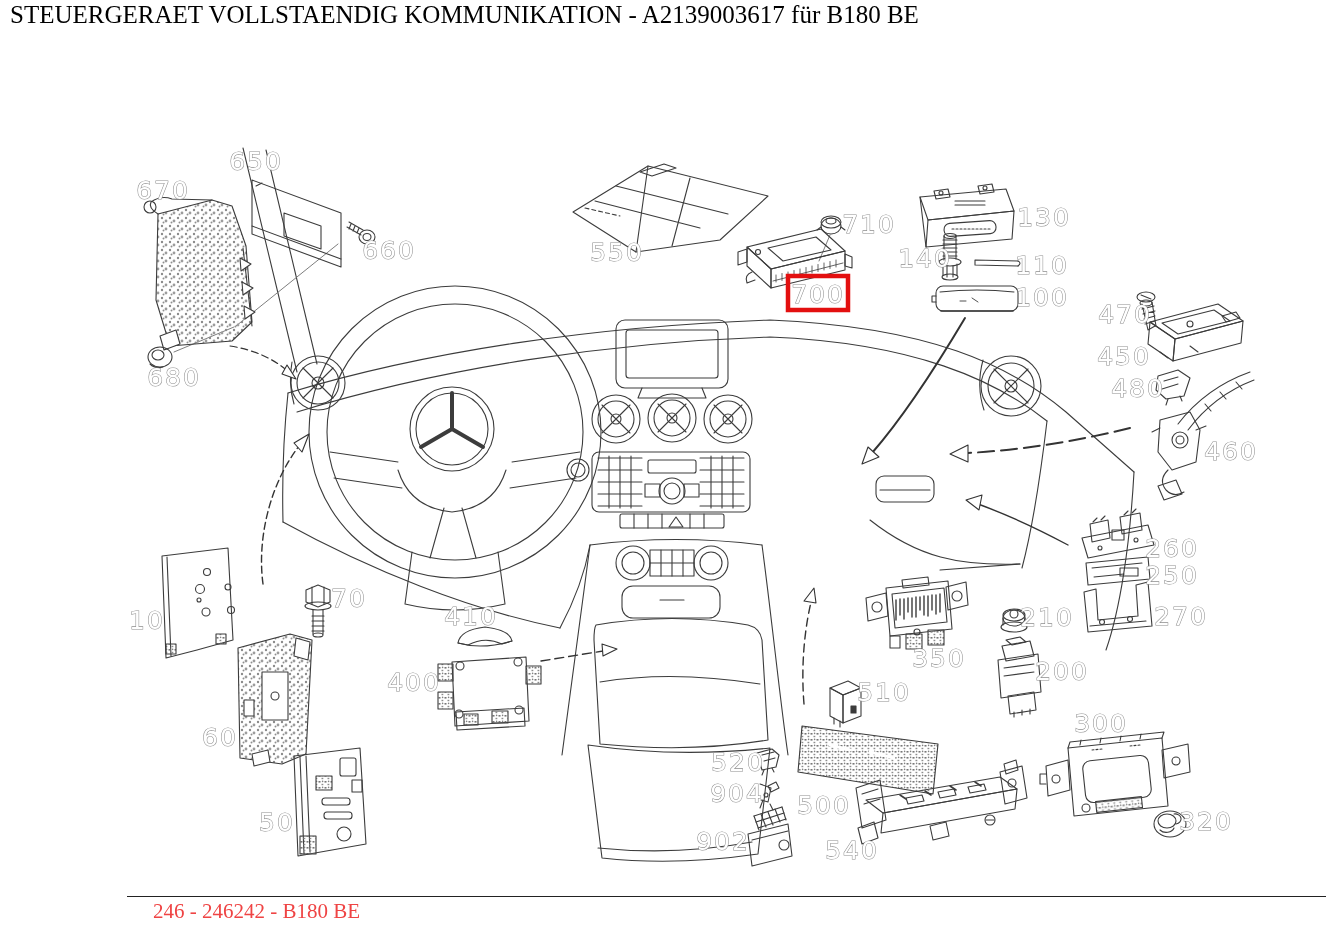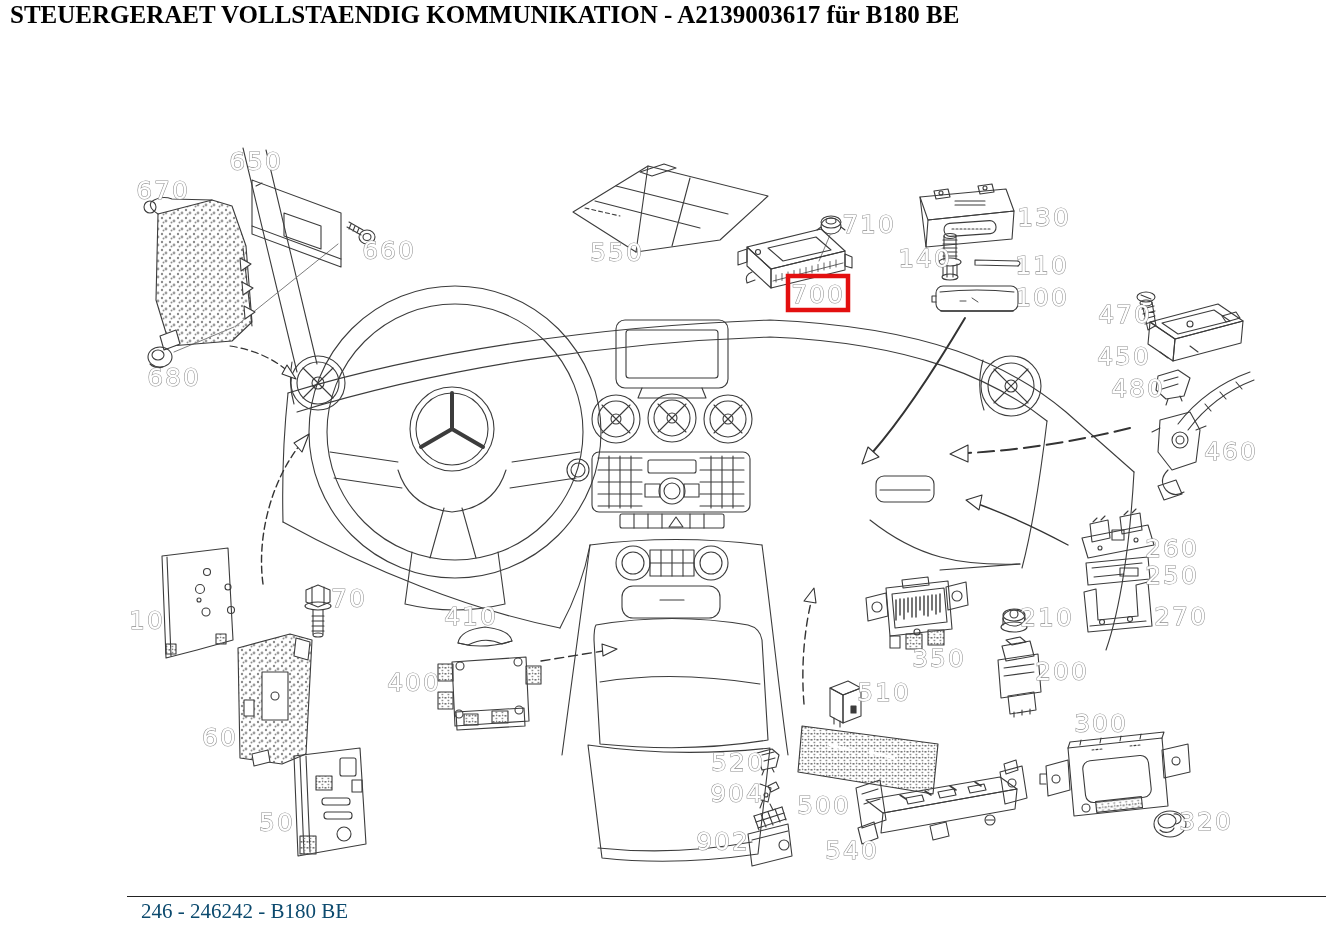--- a/index.html
+++ b/index.html
@@ -1,22 +1,22 @@
 <!DOCTYPE html>
 <html><head>
 <meta charset="utf-8">
 <style>
   html,body{margin:0;padding:0;background:#ffffff;}
   .page{position:relative;width:1326px;height:937px;background:#fff;overflow:hidden;
         font-family:"Liberation Serif",serif;color:#111;}
-  .title{position:absolute;top:1px;left:10px;margin:0;font-size:25px;font-weight:700;
+  .title{position:absolute;top:1px;left:10px;margin:0;font-size:25px;font-weight:400;
          letter-spacing:0;white-space:nowrap;color:#000;}
   .diagram{position:absolute;left:0;top:0;width:1326px;height:937px;}
   .footer-rule{position:absolute;left:127px;right:0;top:896px;border-top:1.6px solid #222;}
-  .footer-text{position:absolute;left:141px;top:899px;font-size:21px;color:#0c4a6e;white-space:nowrap;}
+  .footer-text{position:absolute;left:153px;top:899px;font-size:21px;color:#ef4444;white-space:nowrap;}
   .callout{font-family:"DejaVu Sans",sans-serif;font-size:25px;letter-spacing:2px;
            fill:#ffffff;stroke:#8f8f8f;stroke-width:1.1;paint-order:stroke fill;cursor:pointer;}
 </style>
 </head>
 <body>
 
 <div class="page">
 
   <h1 class="title">STEUERGERAET VOLLSTAENDIG KOMMUNIKATION - A2139003617 für B180 BE</h1>
 

